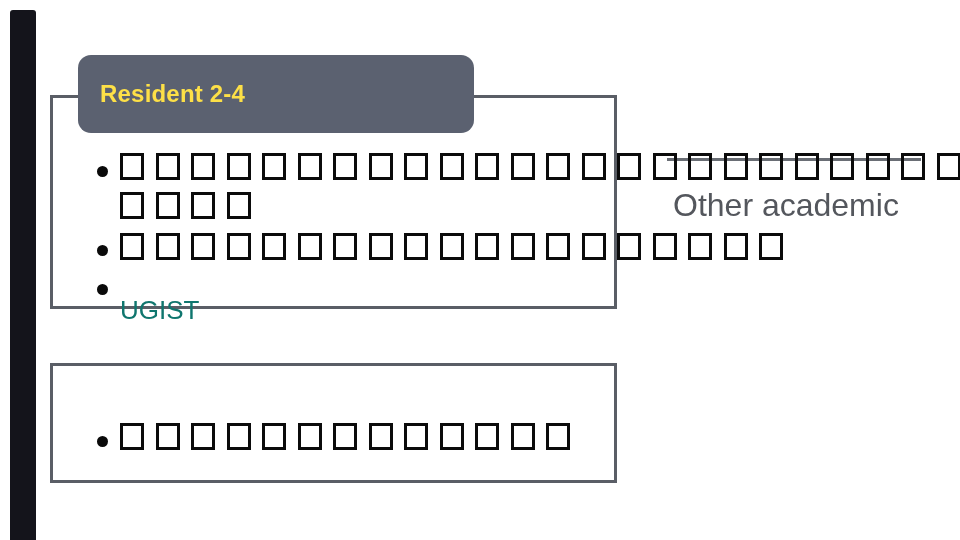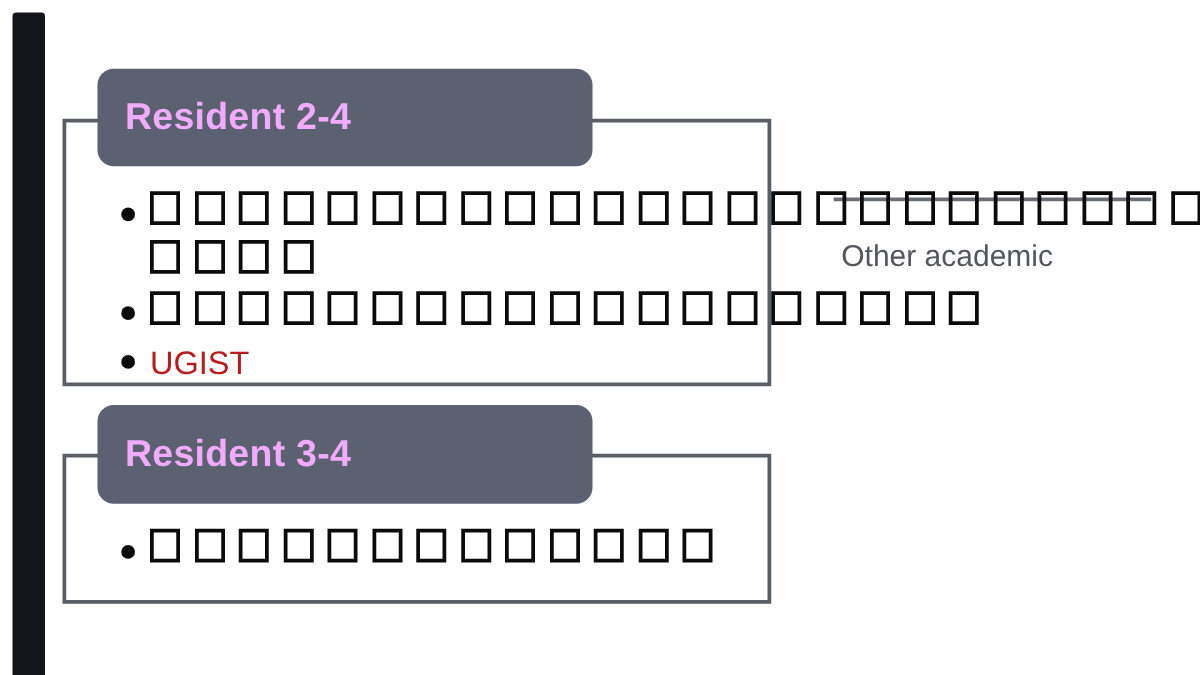--- a/index.html
+++ b/index.html
@@ -39,22 +39,22 @@
     background: var(--accent, #5b6170);
     border-radius: 13px;
     display: flex;
     align-items: center;
     padding-left: 22px;
     box-sizing: border-box;
   }
   #header-1 { top: 55px; }
   #header-2 { top: 324px; height: 79px; }
   .header-pill .title {
-    color: #f0abfc;
-    font-size: 30px;
+    color: #fde047;
+    font-size: 24px;
     font-weight: bold;
     letter-spacing: 0.2px;
   }
 
   
   .dot {
     position: absolute;
     width: 11px; height: 11px;
     border-radius: 50%;
     background: #0a0a0a;
@@ -70,38 +70,39 @@
   .tofu {
     display: inline-block;
     width: 18px; height: 21px;
     border: 3px solid #0b0b0b;
     margin-right: 11.5px;
     background: transparent;
   }
 
   .plain-text {
     position: absolute;
-    color: #b91c1c;
+    color: #0f766e;
     font-size: 26px;
     z-index: 3;
+    margin-top: 20px;
   }
 
   
   .gray-rule {
     position: absolute;
     left: 667px; top: 158px;
     width: 254px; height: 3px;
     background: var(--rule, #6a6e75);
     z-index: 1;
   }
   .side-note {
     position: absolute;
     left: 673px; top: 186px;
     color: var(--note, #54575d);
-    font-size: 24px;
+    font-size: 32px;
     line-height: 39px;
     z-index: 2;
   }
 </style>
 </head>
 <body>
 
 <div id="stage">
 
   <div class="left-bar"></div>
@@ -122,20 +123,17 @@
   <div class="box-row" style="left:120px; top:192px;"><span class="tofu"></span><span class="tofu"></span><span class="tofu"></span><span class="tofu"></span></div>
 
   <div class="dot" style="left:97px; top:245px;"></div>
   <div class="box-row" style="left:120px; top:233px;"><span class="tofu"></span><span class="tofu"></span><span class="tofu"></span><span class="tofu"></span><span class="tofu"></span><span class="tofu"></span><span class="tofu"></span><span class="tofu"></span><span class="tofu"></span><span class="tofu"></span><span class="tofu"></span><span class="tofu"></span><span class="tofu"></span><span class="tofu"></span><span class="tofu"></span><span class="tofu"></span><span class="tofu"></span><span class="tofu"></span><span class="tofu"></span></div>
 
   <div class="dot" style="left:97px; top:284px;"></div>
   <div class="plain-text" style="left:120px; top:275px;">UGIST</div>
 
   <div class="frame" id="frame-2"></div>
 
-  <div class="header-pill" id="header-2">
-    <span class="title">Resident 3-4</span>
-  </div>
 
   <div class="dot" style="left:97px; top:436px;"></div>
   <div class="box-row" style="left:120px; top:423px;"><span class="tofu"></span><span class="tofu"></span><span class="tofu"></span><span class="tofu"></span><span class="tofu"></span><span class="tofu"></span><span class="tofu"></span><span class="tofu"></span><span class="tofu"></span><span class="tofu"></span><span class="tofu"></span><span class="tofu"></span><span class="tofu"></span></div>
 
 </div>
 
 </body></html>

